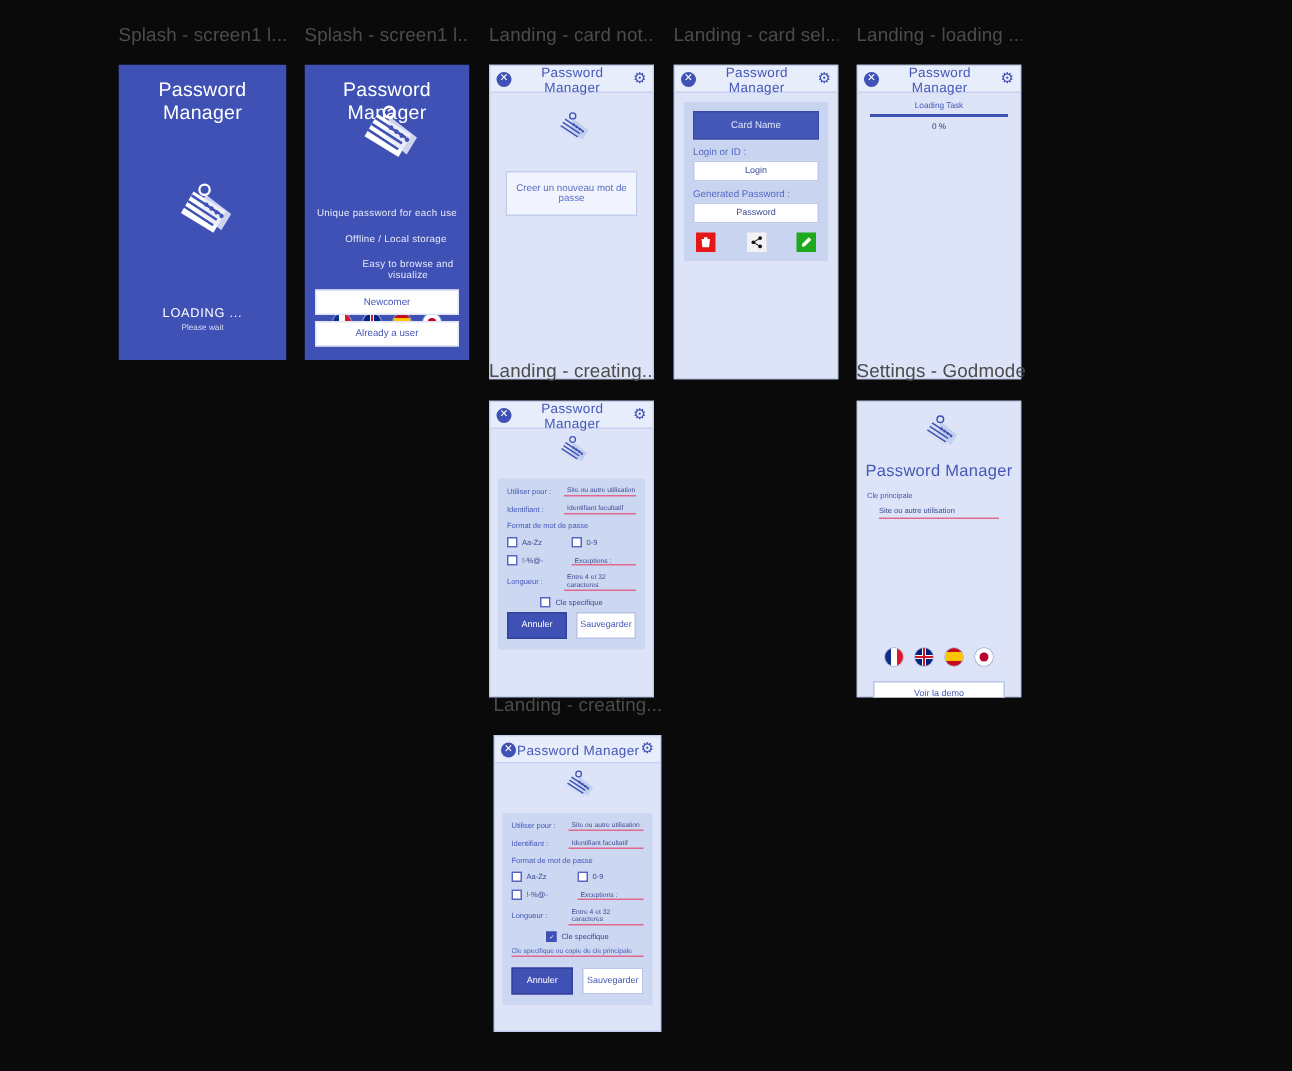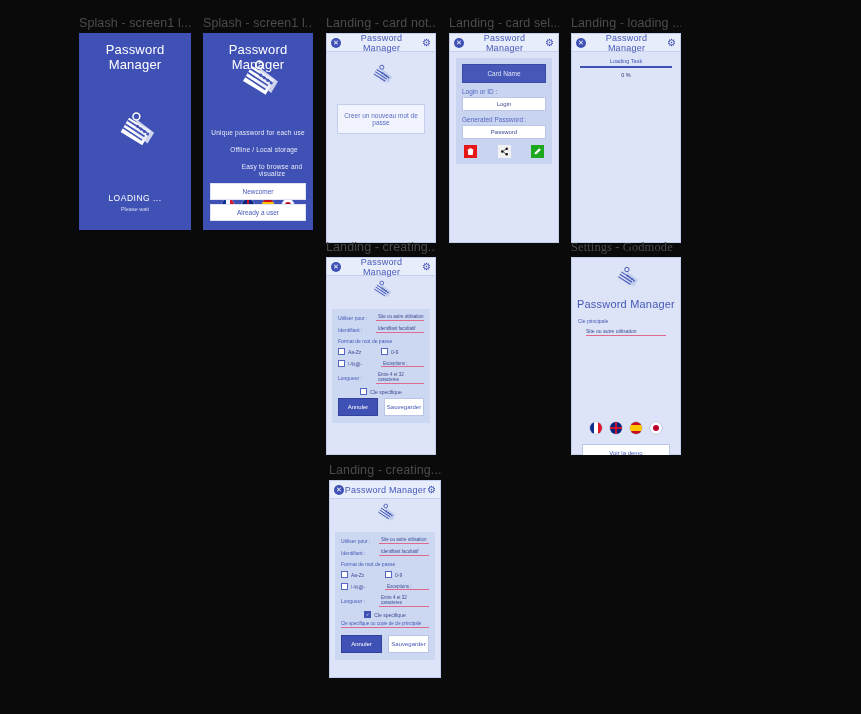--- a/index.html
+++ b/index.html
@@ -17,21 +17,21 @@
     left:0;top:0;
     font-size:12.5px;
     color:#4c4c4c;
     letter-spacing:0.1px;
     white-space:nowrap;
     overflow:hidden;
     line-height:14px;
   }
   .frame-body{
     position:absolute;
-    top:17px;left:0;
+    top:27px;left:0;
     overflow:hidden;
   }
 
   
   .splash{
     background:#3f51b5;
     width:100%;height:100%;
     position:relative;
   }
   .splash-title{
@@ -452,21 +452,21 @@
           <div class="form-buttons">
             <div class="btn-primary">Annuler</div>
             <div class="btn-secondary">Sauvegarder</div>
           </div>
         </div>
       </div>
     </div>
   </div>
 
   <div class="frame" style="left:571px;top:240px;width:110px;height:215px;">
-    <div class="frame-title" style="width:120px;font-family:Liberation Serif, serif;">Settings - Godmode</div>
+    <div class="frame-title" style="width:120px;">Settings - Godmode</div>
     <div class="frame-body" style="width:110px;height:198px;">
       <div class="app">
         <div class="settings-body">
           <svg class="tag-icon" width="28" height="28" viewBox="0 0 64 64">
             <g fill="#d8e0f5">
               <path d="M30 8 L54 36 L36 52 L12 24 Z" transform="rotate(-18 32 30)"></path>
               <path d="M40 14 L58 40 L44 52 L30 30 Z" fill="#c3cfee" transform="rotate(-18 32 30)"></path>
             </g>
             <g stroke="#3f51b5" stroke-width="2.4" fill="none">
               <path d="M17 19 L38 45" transform="rotate(-18 32 30)"></path>

